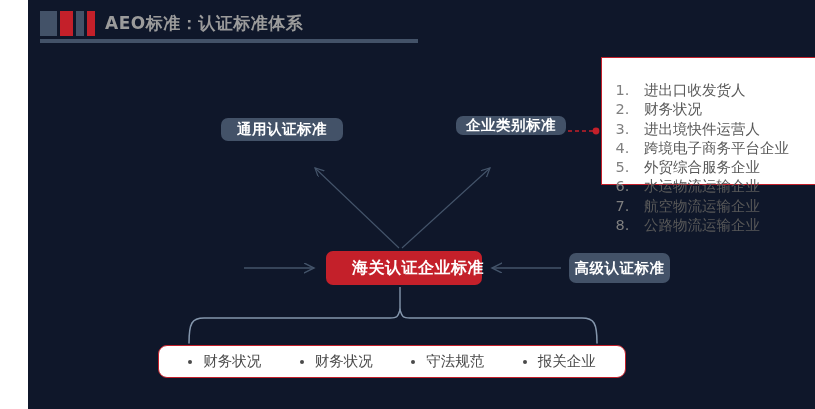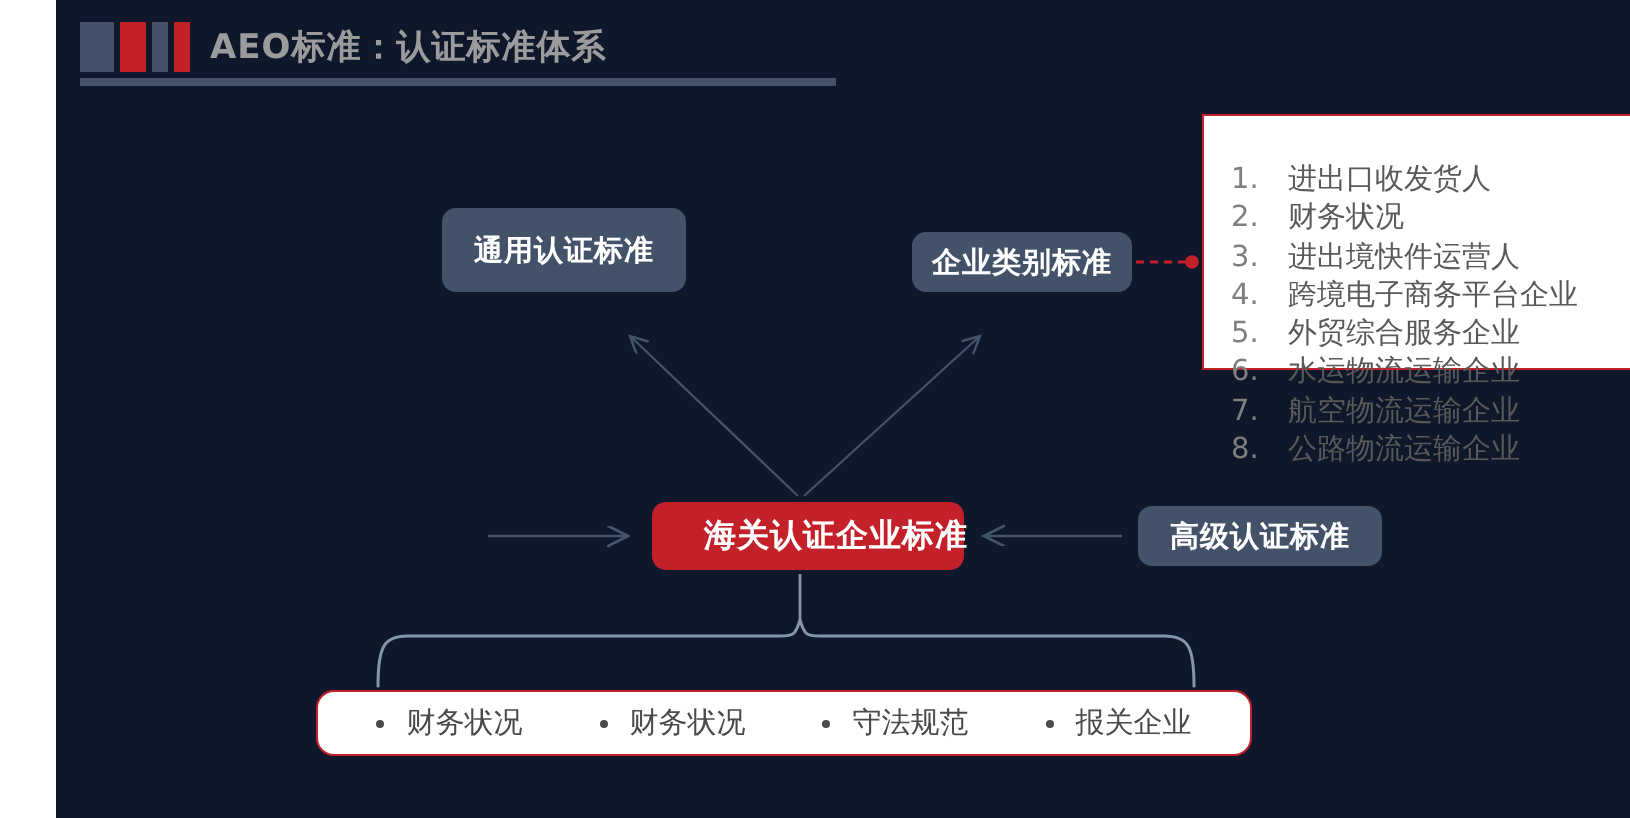--- a/index.html
+++ b/index.html
@@ -66,25 +66,25 @@
     color: #ffffff;
     font-weight: bold;
     font-size: 14.5px;
     letter-spacing: 0.5px;
     box-sizing: border-box;
     white-space: nowrap;
   }
   .pill.blue { background: #435268; }
   .pill.red  { background: #C4202A; }
 
-  #box-general-cert   { left: 193px; top: 104px; width: 122px; height: 42px; }
-  #box-enterprise-cat { left: 428px; top: 116px; width: 110px; height: 30px; }
+  #box-general-cert   { left: 193px; top: 118px; width: 122px; height: 23px; }
+  #box-enterprise-cat { left: 428px; top: 116px; width: 110px; height: 19px; }
   #box-customs-cert   { left: 298px; top: 251px; width: 156px; height: 34px; font-size: 16px; padding-left: 28px; }
   #box-normal-cert    { left: 86px;  top: 253px; width: 122px; height: 30px; }
-  #box-advanced-cert  { left: 541px; top: 253px; width: 122px; height: 30px; }
+  #box-advanced-cert  { left: 541px; top: 253px; width: 101px; height: 30px; }
 
   
   #category-list {
     position: absolute;
     left: 573px;
     top: 57px;
     width: 235px;
     height: 128px;
     border: 1.4px solid #C4202A;
     box-sizing: border-box;

